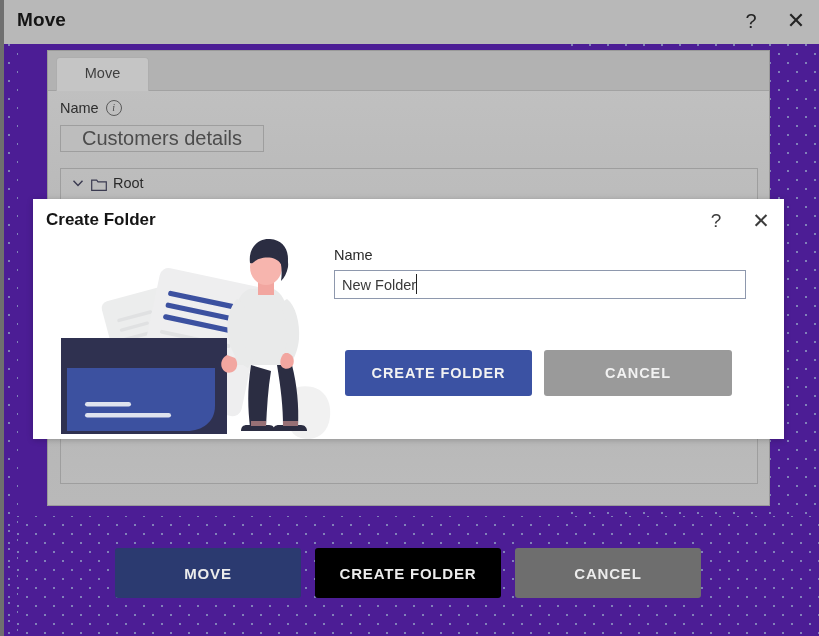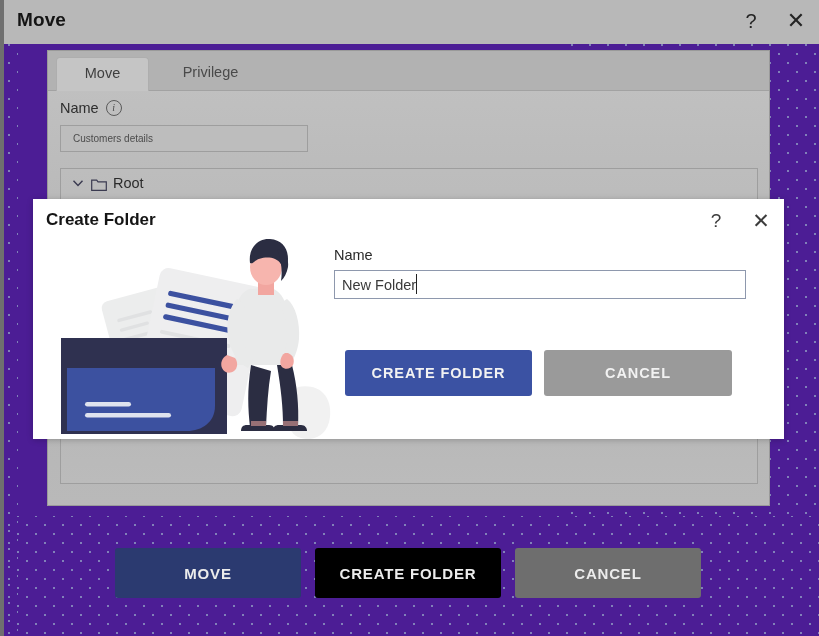--- a/index.html
+++ b/index.html
@@ -141,28 +141,28 @@
     line-height: 13px;
     text-align: center;
     color: #4a4a4a;
     font-family: "Liberation Serif", serif;
     font-style: italic;
     cursor: pointer;
   }
   #name-input {
     position: absolute;
     left: 12px; top: 33px;
-    width: 248px; height: 27px;
+    width: 204px; height: 27px;
     background: #bdbdbd;
     border: 1px solid #9e9e9e;
     box-sizing: border-box;
     font-family: "Liberation Sans", sans-serif;
-    font-size: 10px;
+    font-size: 20px;
     color: #4c4c4c;
-    padding: 0 12px;
+    padding: 0 21px;
     outline: none;
   }
 
   
   #tree-box {
     position: absolute;
     left: 12px; top: 76px;
     width: 698px; height: 316px;
     background: linear-gradient(180deg,#bdbdbd 0%, #b5b5b5 60%, #bbbbbb 100%);
     border: 1px solid #9e9e9e;
@@ -299,21 +299,20 @@
   <div id="titlebar">
     <div id="titlebar-title">Move</div>
     <div class="tb-icon" id="help-icon-main">?</div>
     <div class="tb-icon" id="close-icon-main">✕</div>
   </div>
 
   <div id="panel">
 
     <div id="tabstrip">
       <div class="tab" id="tab-move">Move</div>
-      <div class="tab" id="tab-privilege">Privilege</div>
     </div>
 
     <div id="form-body">
       <div id="name-label-row">
         <span id="name-label">Name</span>
         <span id="name-info-icon">i</span>
       </div>
 
       <input id="name-input" type="text" value="Customers details" style="">
 

